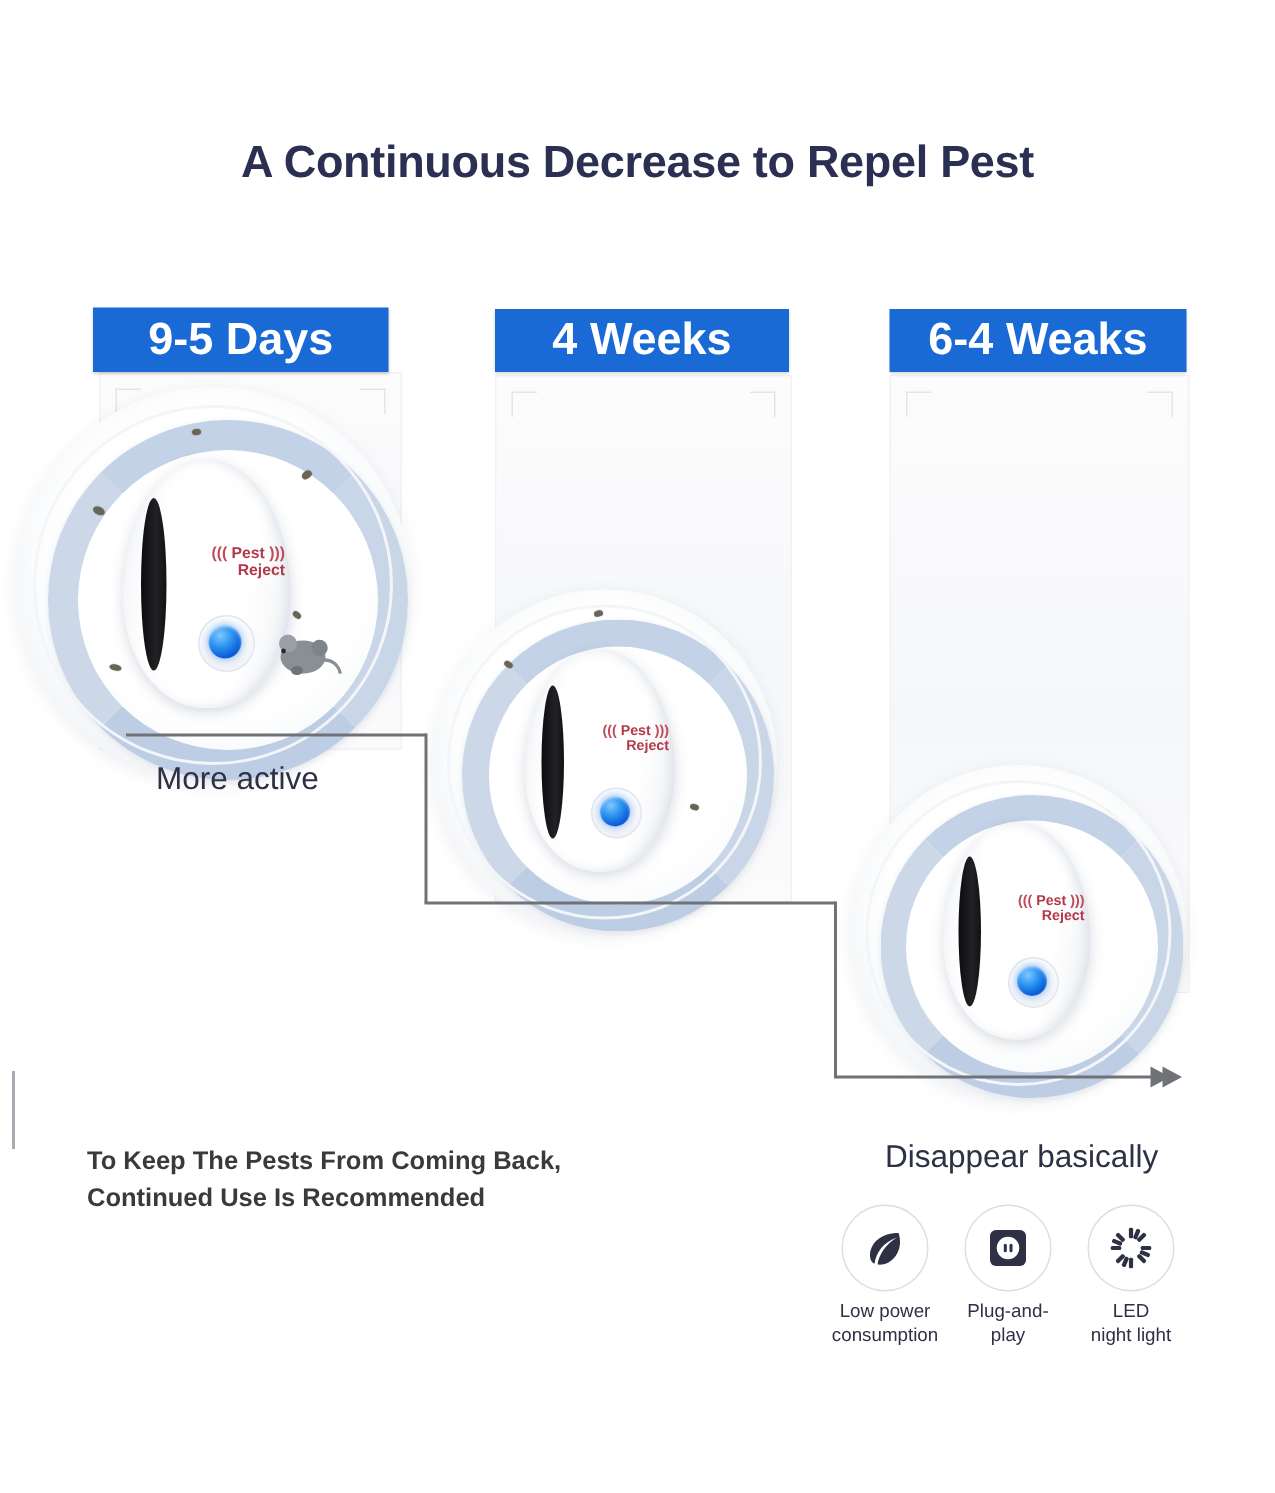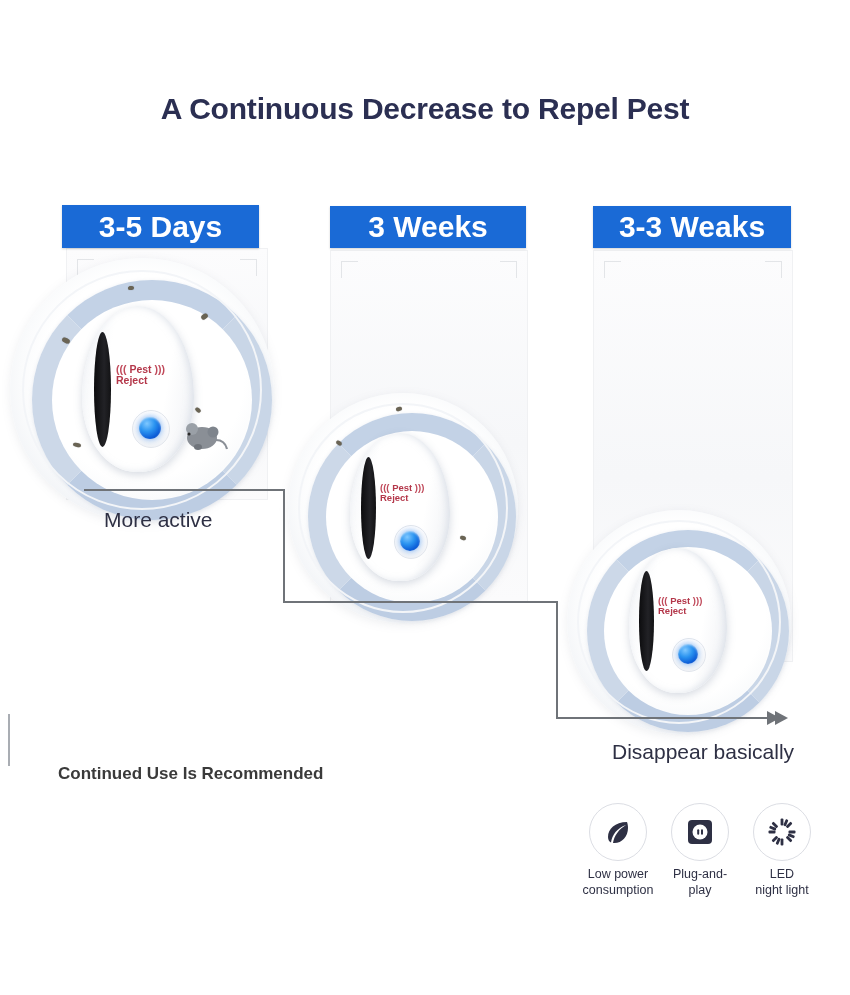--- a/index.html
+++ b/index.html
@@ -68,21 +68,21 @@
   }
   .slot{
     position:absolute;
     background:linear-gradient(90deg,#0c0c0e,#222226 60%,#121214);
     border-radius:50%/50%;
   }
   .logo{
     position:absolute;
     color:#b4374a;
     font-weight:bold;
-    text-align:left;
+    text-align:right;
     line-height:1.02;
     white-space:nowrap;
   }
   .logo .wavel,.logo .waver{color:#c0495a;font-weight:bold;}
   .led{
     position:absolute;border-radius:50%;
     background:radial-gradient(circle at 36% 30%,#7fc8ff 0%,#2a93f0 38%,#0a5ad6 72%,#0742a8 100%);
     box-shadow:0 0 6px rgba(40,130,240,.65),inset 0 1px 2px rgba(255,255,255,.6);
   }
   .led-ring{
@@ -158,23 +158,23 @@
   </div>
   <div class="panel" style="left:330px;top:250px;width:196px;height:350px;">
     <div class="corner c-tl"></div>
     <div class="corner c-tr"></div>
   </div>
   <div class="panel" style="left:593px;top:250px;width:198px;height:410px;">
     <div class="corner c-tl"></div>
     <div class="corner c-tr"></div>
   </div>
 
-  <div class="badge" style="left:62px;top:205px;width:197px;height:43px;">3-5 Days</div>
-  <div class="badge" style="left:330px;top:206px;width:196px;height:42px;">3 Weeks</div>
-  <div class="badge" style="left:593px;top:206px;width:198px;height:42px;">3-3 Weaks</div>
+  <div class="badge" style="left:62px;top:205px;width:197px;height:43px;">9-5 Days</div>
+  <div class="badge" style="left:330px;top:206px;width:196px;height:42px;">4 Weeks</div>
+  <div class="badge" style="left:593px;top:206px;width:198px;height:42px;">6-4 Weaks</div>
 
   <div class="stage-unit" style="left:10px;top:258px;width:264px;height:264px;">
     <div class="halo"></div>
     <div class="ring-blue" style="left:22px;top:22px;width:200px;height:200px;border-width:20px;"></div>
     <div class="ring-white" style="left:12px;top:12px;width:236px;height:236px;"></div>
 
     <div class="device" style="left:72px;top:48px;width:112px;height:166px;">
       <div class="slot" style="left:12px;top:26px;width:17px;height:115px;"></div>
       <div class="logo" style="left:34px;top:58px;width:74px;font-size:10.5px;">
         <span class="wavel">((( </span><span>Pest</span><span class="waver"> )))</span><br>
@@ -241,27 +241,28 @@
   <div class="conn conn-v" style="left:283px;top:489px;height:113px;"></div>
   <div class="conn conn-h" style="left:283px;top:601px;width:274px;"></div>
   <div class="conn conn-v" style="left:556px;top:601px;height:117px;"></div>
   <div class="conn conn-h" style="left:556px;top:717px;width:226px;"></div>
   <div class="arrowhead" style="left:775px;top:711px;"></div>
   <div class="arrowhead second" style="left:767px;top:711px;"></div>
 
   <div class="lefttick" style="left:8px;top:714px;height:52px;"></div>
 
   <div class="caption" style="left:104px;top:508px;">More active</div>
-  <div class="caption" style="left:590px;top:740px;margin-left:22px;">Disappear basically</div>
+  <div class="caption" style="left:590px;top:760px;">Disappear basically</div>
 
   <div class="note" style="left:58px;top:762px;">
+    <div>To Keep The Pests From Coming Back,</div>
     <div>Continued Use Is Recommended</div>
   </div>
 
-  <div class="features" style="left:584px;top:803px;">
+  <div class="features" style="left:556px;top:803px;">
 
     <div class="feature">
       <div class="feat-circle">
         <svg width="30" height="30" viewBox="0 0 30 30">
           <path d="M24 5 C12 5 5 12 5 20 C5 23 6.5 25 8 25.5 C9 18 14 11 23 8 C16 12 11 19 10 26 C18 27 25 20 25 11 C25 8.5 24.6 6.5 24 5 Z" fill="#2e3044"></path>
         </svg>
       </div>
       <div class="feat-label">
         <span>Low power</span><br>
         <span>consumption</span>

